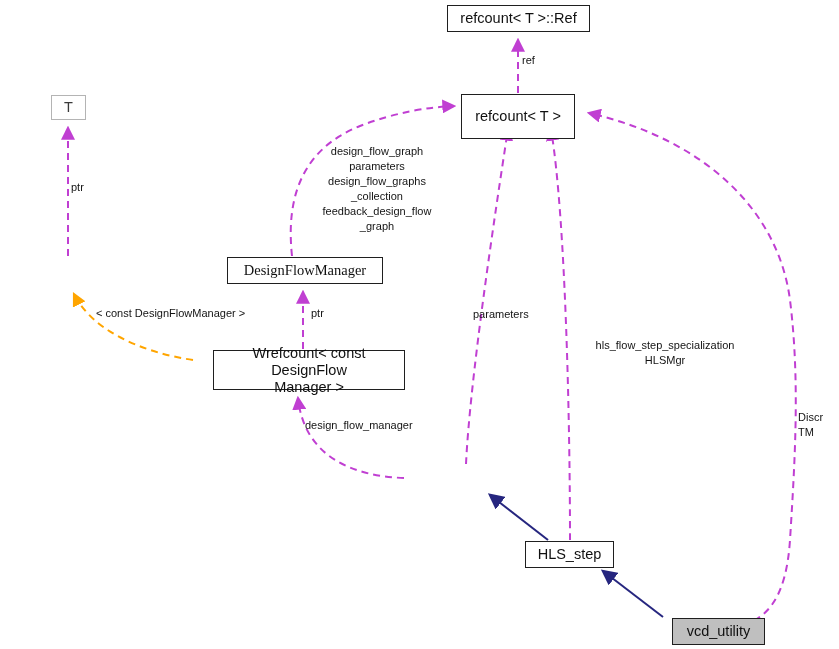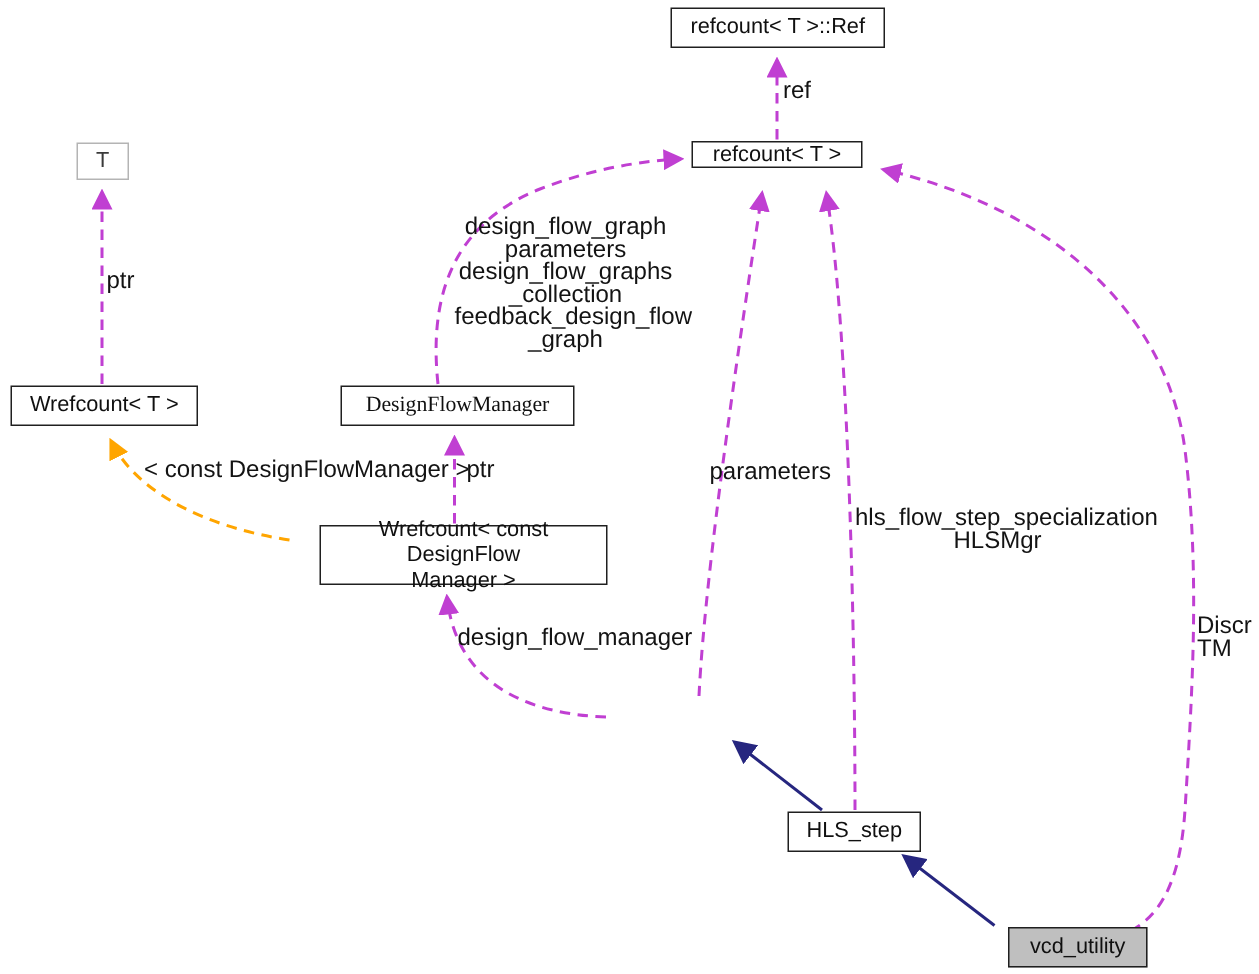--- a/index.html
+++ b/index.html
@@ -44,21 +44,21 @@
     color: #3a3a3a;
   }
   .node-box.highlight {
     background: #bfbfbf;
     border: 1px solid #1f1f1f;
     margin-left: 35px;
   }
   .edge-label {
     position: absolute;
     font-family: "Liberation Sans", sans-serif;
-    font-size: 16px;
+    font-size: 11px;
     color: #131313;
     line-height: 15px;
     white-space: pre-line;
     text-align: center;
   }
   .edge-label.left-align {
     text-align: left;
   }
 </style>
 </head>
@@ -119,25 +119,24 @@
       <path d="M 548 540 L 490 495" fill="none" stroke="#26267f" stroke-width="2" marker-end="url(#arrow-inherit)"></path>
     </g>
 
     <g>
       <path d="M 663 617 L 603 571" fill="none" stroke="#26267f" stroke-width="2" marker-end="url(#arrow-inherit)"></path>
     </g>
   </svg>
 
   <div class="node-box" style="left:447px; top:5px; width:143px; height:27px;">refcount&lt; T &gt;::Ref</div>
 
-  <div class="node-box" style="left:461px; top:94px; width:114px; height:18px;">refcount&lt; T &gt;</div>
+  <div class="node-box" style="left:461px; top:94px; width:114px; height:45px;">refcount&lt; T &gt;</div>
 
   <div class="node-box faint" style="left:51px; top:95px; width:35px; height:25px;">T</div>
 
-  <div class="node-box" style="left:7px; top:257px; width:125px; height:27px;">Wrefcount&lt; T &gt;</div>
 
   <div class="node-box" style="left:227px; top:257px; width:156px; height:27px;font-family:Liberation Serif, serif;">DesignFlowManager</div>
 
   <div class="node-box" style="left:194px; top:350px; width:192px; height:40px;margin-left:19px;">Wrefcount&lt; const DesignFlow
 Manager &gt;</div>
 
 
   <div class="node-box" style="left:525px; top:541px; width:89px; height:27px;">HLS_step</div>
 
   <div class="node-box highlight" style="left:637px; top:618px; width:93px; height:27px;">vcd_utility</div>

